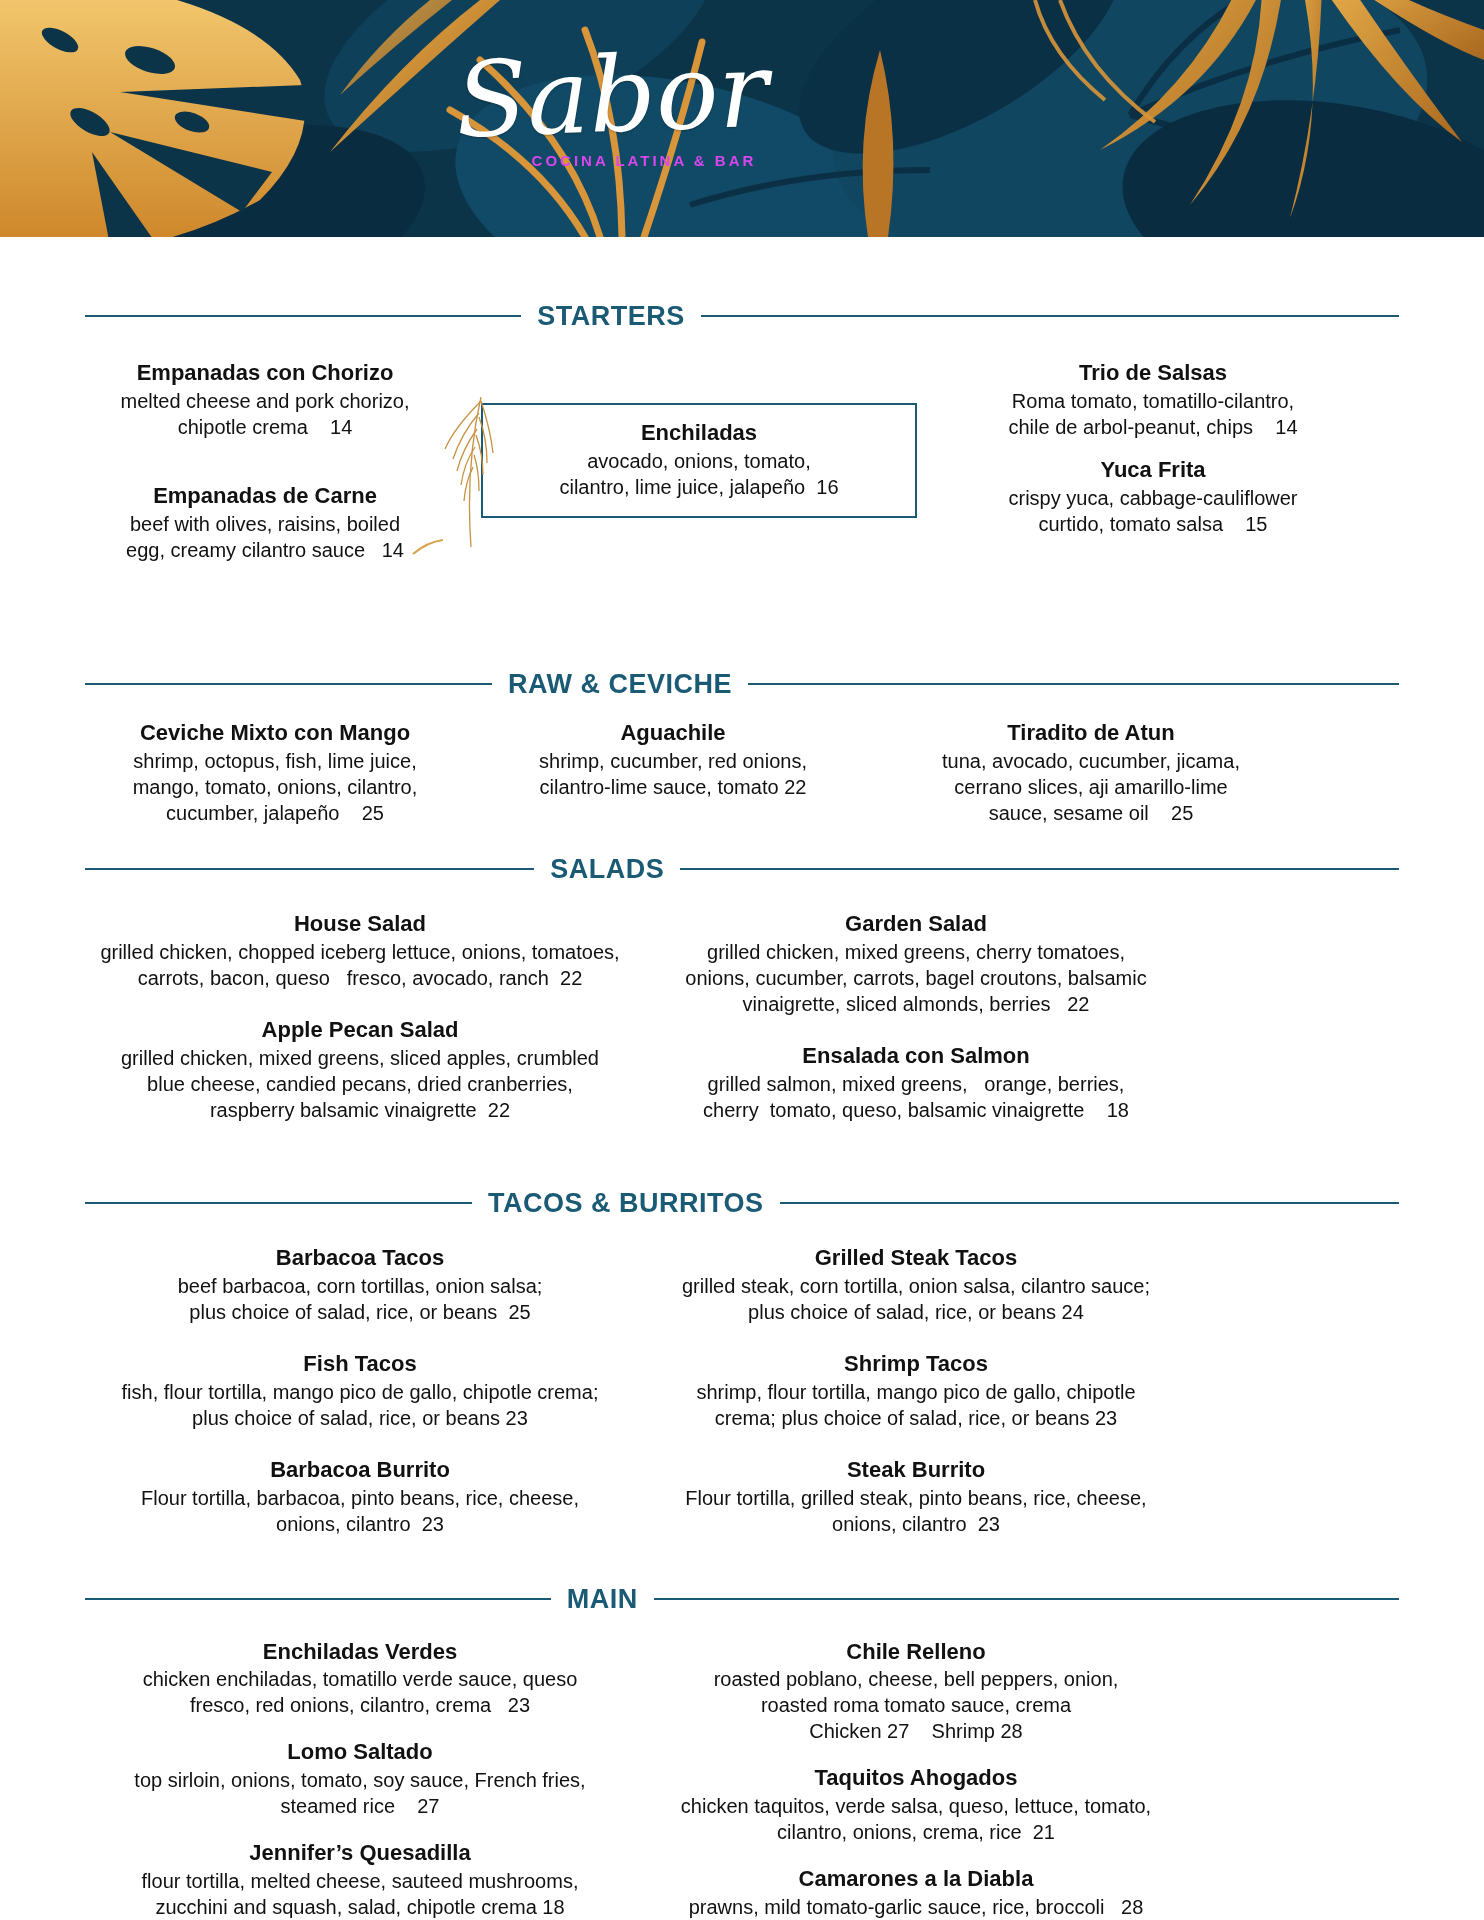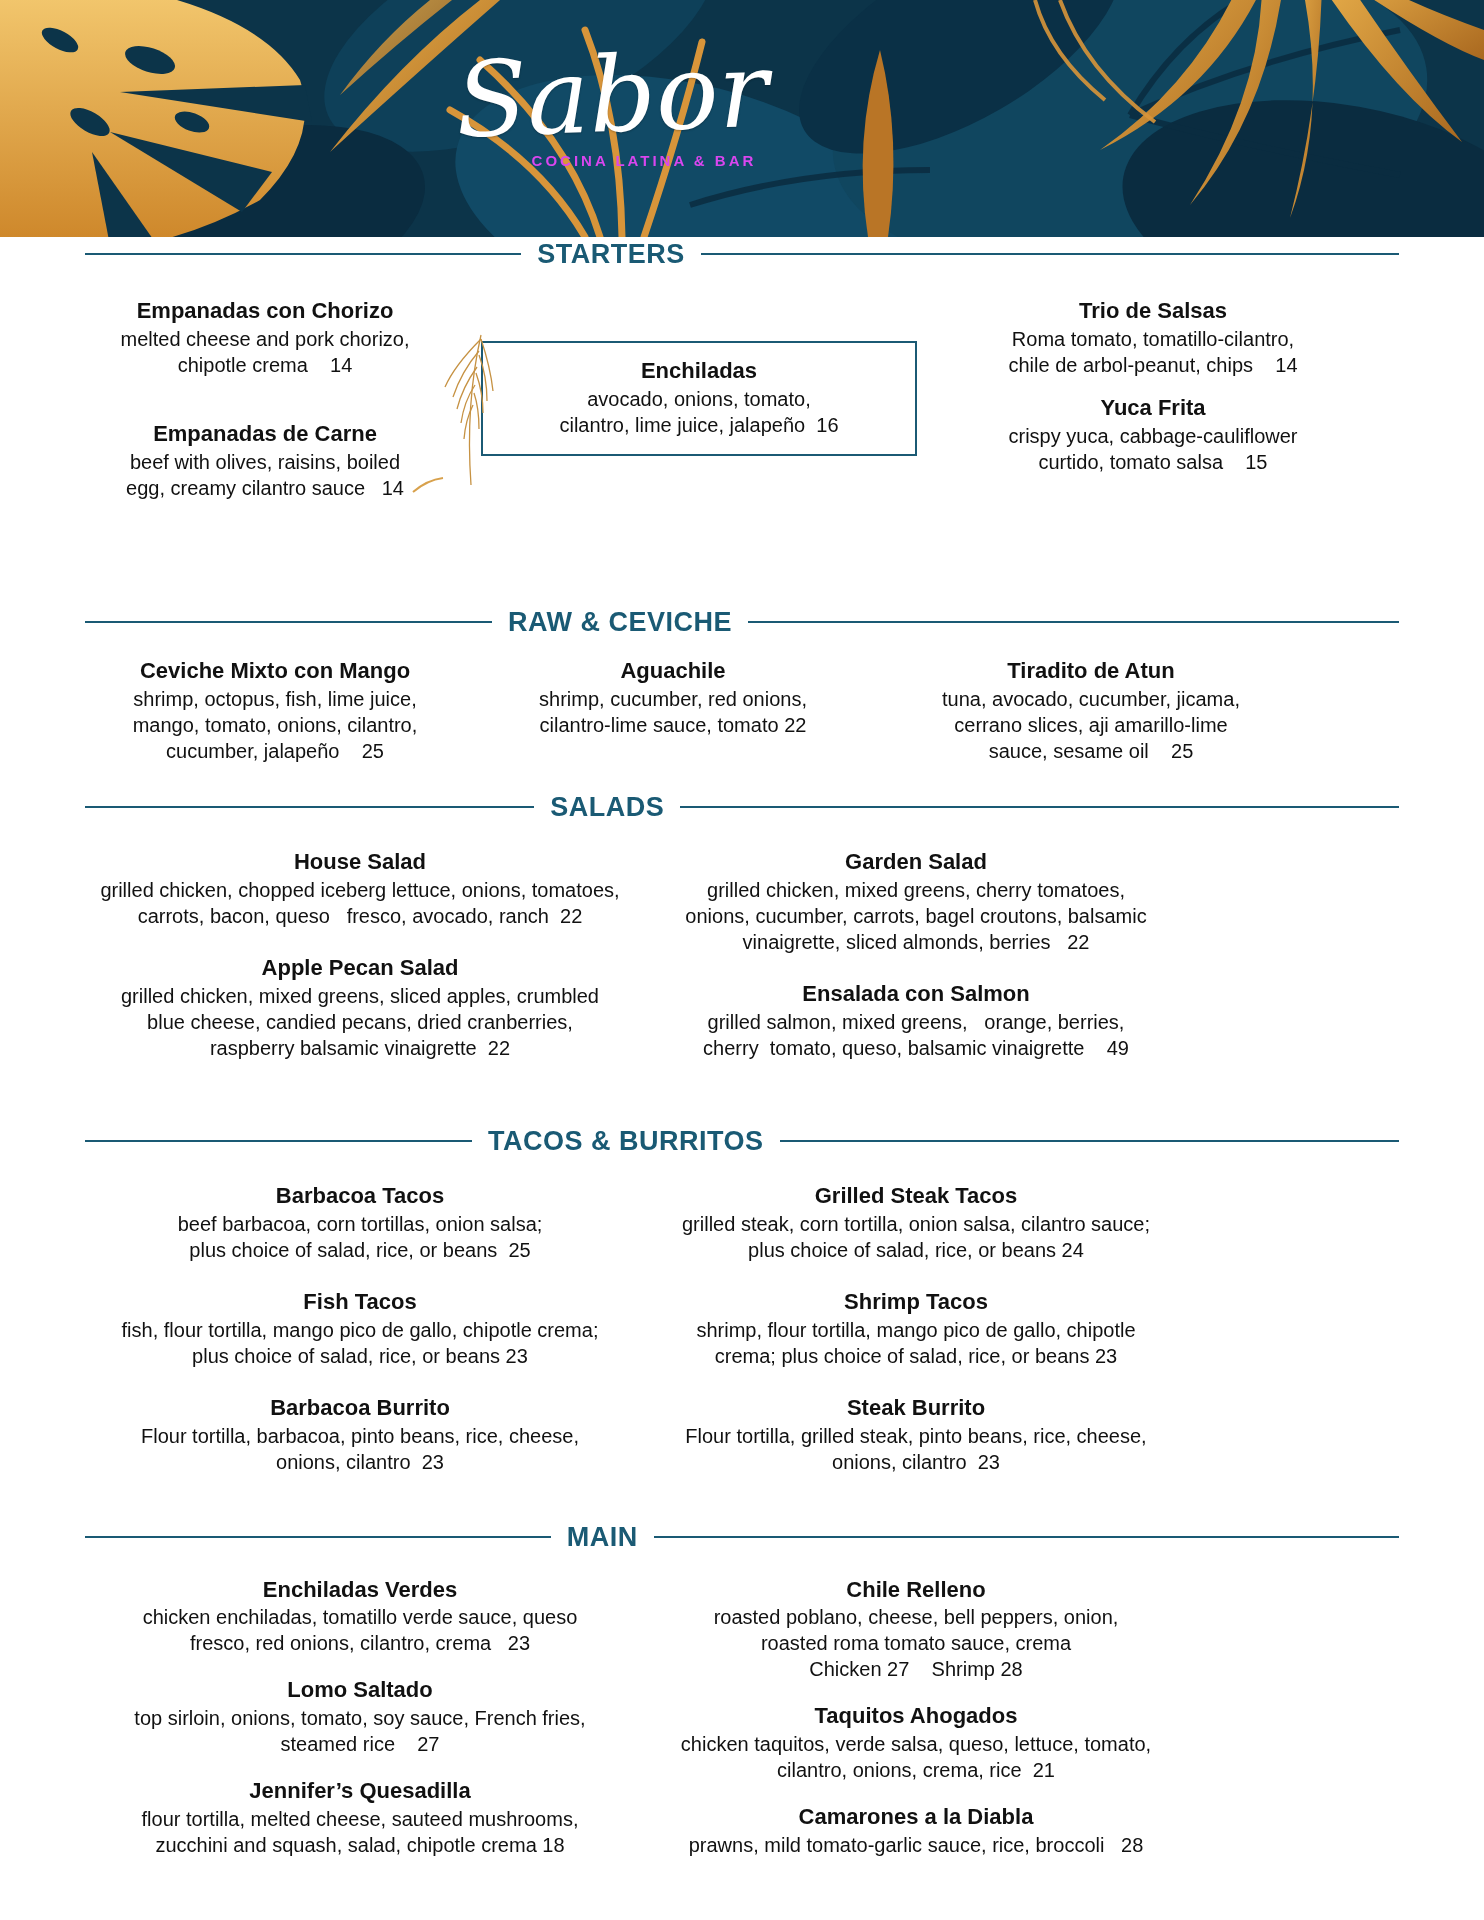--- a/index.html
+++ b/index.html
@@ -50,21 +50,21 @@
   
   .head-ceviche { margin-top:62px; }
   .grid-ceviche { display:grid; grid-template-columns:380px 400px 420px; column-gap:8px; padding:18px 0 0 85px; }
 
   
   .head-salads { margin-top:26px; }
   .head-tacos  { margin-top:38px; }
   .head-main   { margin-top:20px; }
   .grid-two { display:grid; grid-template-columns:560px 500px; column-gap:26px; padding:24px 0 0 80px; }
   .grid-two .item { margin-bottom:25px; }
-  .head-starters { }
+  .head-starters { margin-top:62px; }
 </style>
 </head>
 <body>
 
 <div class="page">
 
   <header class="banner">
     <svg class="banner-art" viewBox="0 0 1484 237" preserveAspectRatio="none">
       <defs>
         <linearGradient id="gld" x1="0" y1="0" x2="0" y2="1">
@@ -246,21 +246,21 @@
     <div>
       <div class="item">
         <div class="item-name">Garden Salad</div>
         <div class="item-desc">grilled chicken, mixed greens, cherry tomatoes,
 onions, cucumber, carrots, bagel croutons, balsamic
 vinaigrette, sliced almonds, berries   22</div>
       </div>
       <div class="item">
         <div class="item-name">Ensalada con Salmon</div>
         <div class="item-desc">grilled salmon, mixed greens,   orange, berries,
-cherry  tomato, queso, balsamic vinaigrette    49</div>
+cherry  tomato, queso, balsamic vinaigrette    18</div>
       </div>
     </div>
   </div>
 
   <div class="section-head head-tacos">
     <span class="rule rule-l"></span>
     <h2 class="section-title">TACOS &amp; BURRITOS</h2>
     <span class="rule rule-r"></span>
   </div>
 

